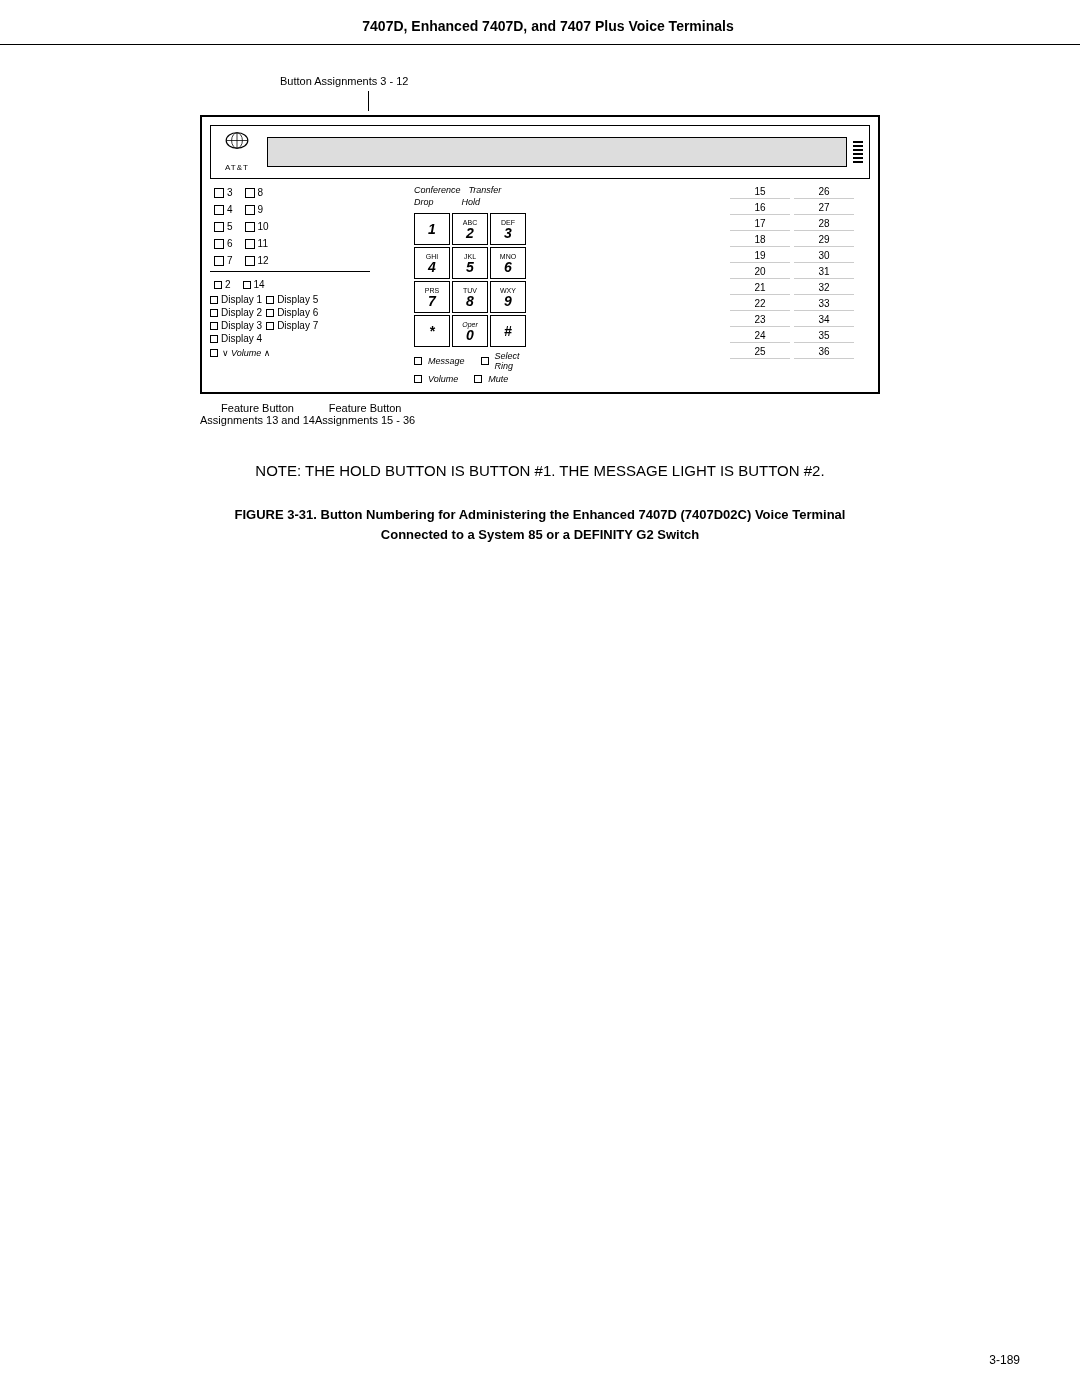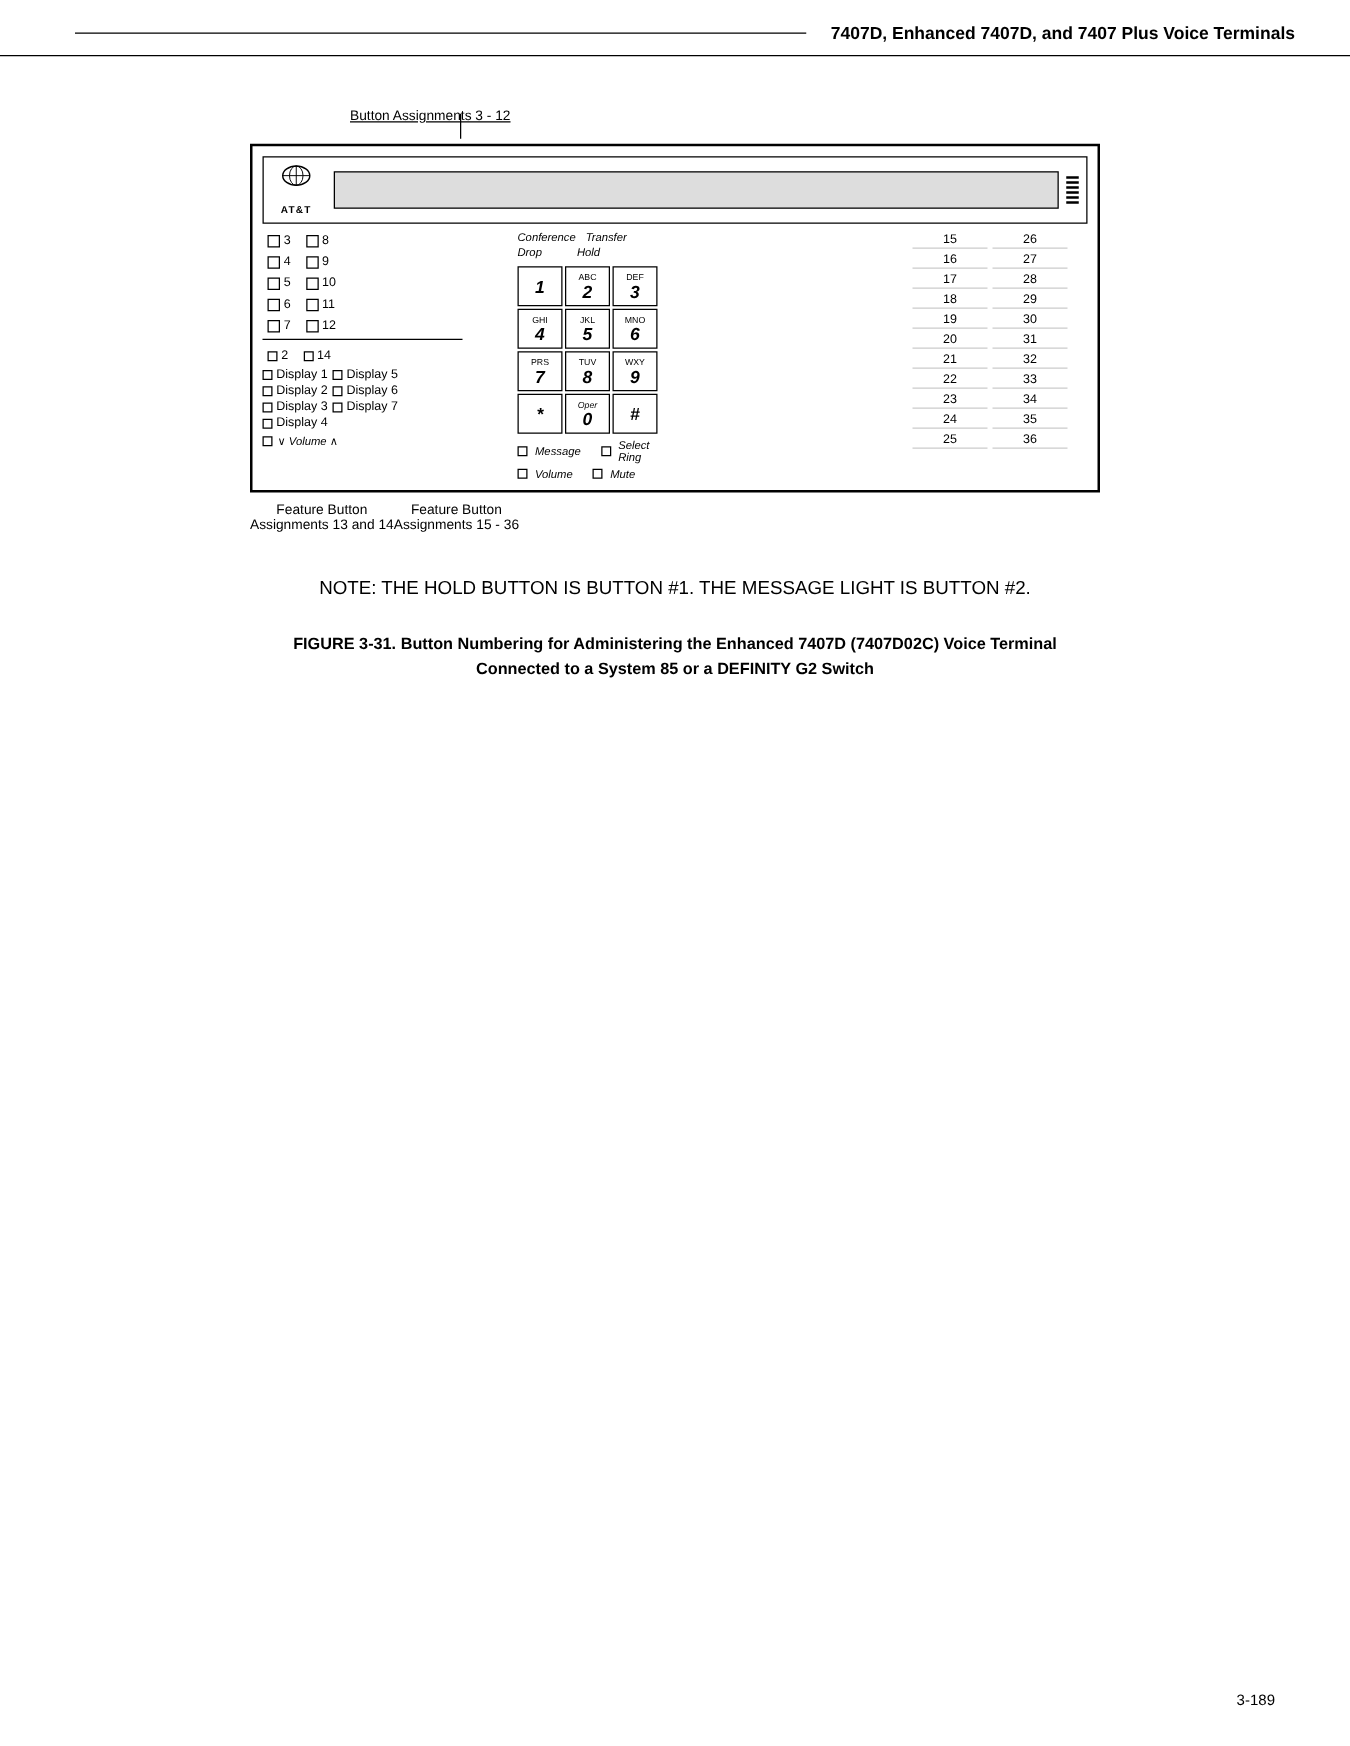--- a/index.html
+++ b/index.html
@@ -15,20 +15,21 @@
       align-items: center;
     }
 
     .page-header {
       width: 100%;
       display: flex;
       align-items: center;
       padding: 18px 44px 10px 60px;
       border-bottom: 1px solid #000;
       margin-bottom: 30px;
+      flex-direction: column;
     }
     .header-line {
       flex: 1;
       height: 1px;
       background: #000;
       margin-right: 20px;
     }
     .header-title {
       font-size: 14px;
       font-weight: bold;
@@ -74,21 +75,21 @@
       height: 40px;
       margin-right: 10px;
       display: flex;
       flex-direction: column;
       align-items: center;
       justify-content: center;
     }
 
     .att-text {
       font-size: 8px;
-      font-weight: bold;
+      font-weight: normal;
       margin-top: 14px;
       letter-spacing: 1px;
     }
 
     .phone-display {
       flex: 1;
       height: 30px;
       border: 1px solid #000;
       background: #ddd;
       margin-right: 6px;
@@ -271,21 +272,21 @@
 <div class="page-header">
   <div class="header-line"></div>
   <div class="header-title">7407D, Enhanced 7407D, and 7407 Plus Voice Terminals</div>
 </div>
 
 <div class="main-content">
 
   <div class="figure-area">
 
     <div style="width:680px; position:relative; margin-bottom:4px;">
-      <div style="position:absolute; left:80px; top:12px; font-size:11px;text-decoration:underline;">Button Assignments 3 - 12</div>
+      <div style="position:absolute; left:80px; top:0; font-size:11px;">Button Assignments 3 - 12</div>
 
       <div style="position:absolute; left:168px; top:16px; width:1px; height:20px; background:#000;"></div>
     </div>
 
     <div style="height:36px;"></div>
 
     <div class="phone-diagram">
 
       <div class="phone-top">
 

